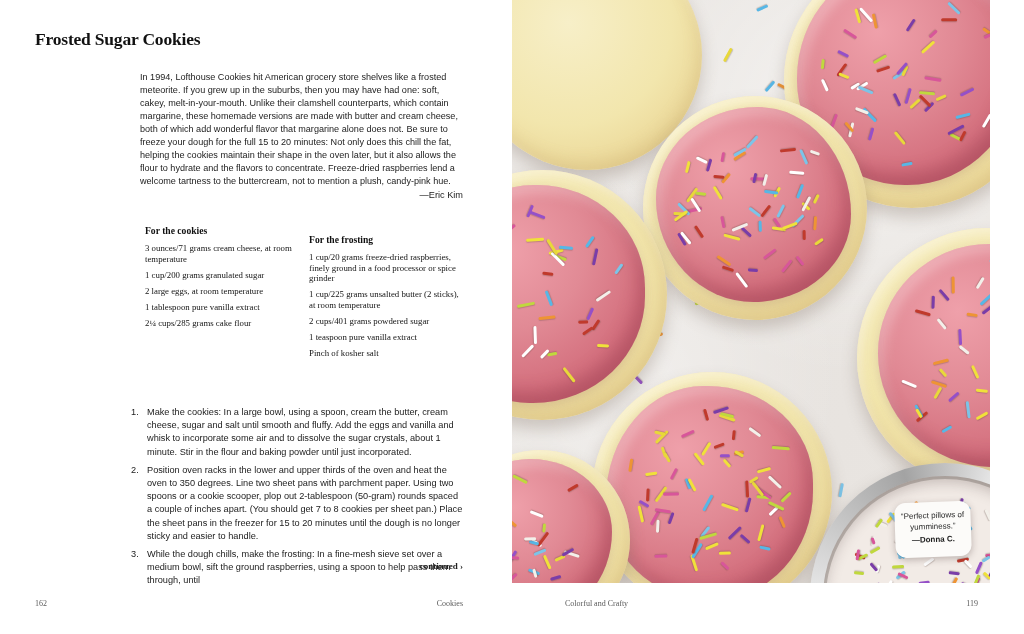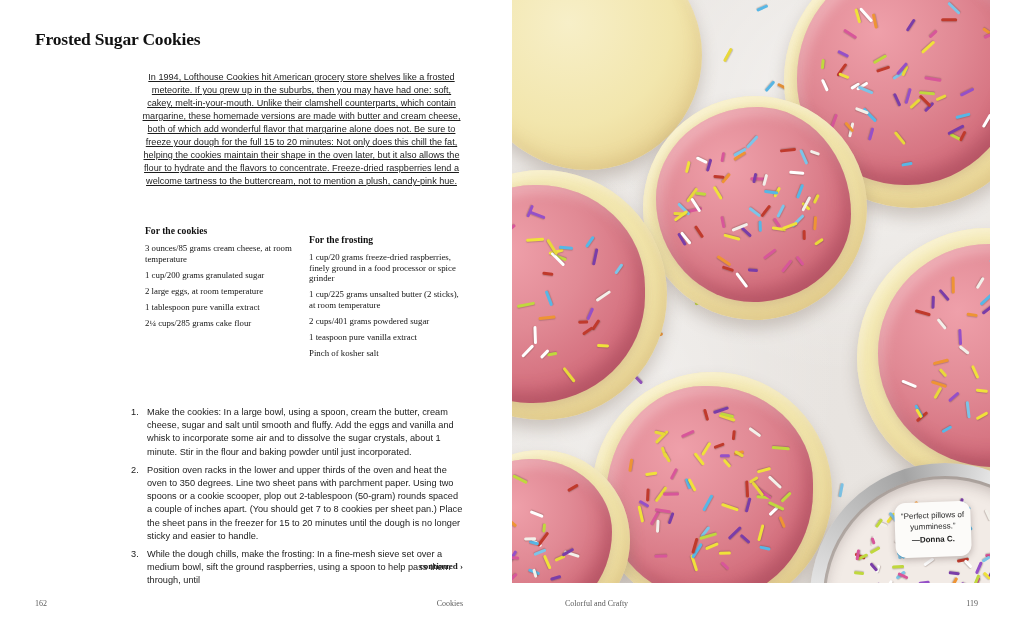--- a/index.html
+++ b/index.html
@@ -15,21 +15,21 @@
     font-family:"Liberation Serif", serif; font-size:17.5px; font-weight:600;
     letter-spacing:-0.2px; color:#111;
   }
   .meta { position:absolute; left:35px; top:72px; font-size:9.2px; }
   .meta-row { display:flex; margin-bottom:12px; }
   .meta-label { width:27px; color:#2b2b2b; }
   .meta-value { color:#1b1b1b; }
 
   .intro {
     position:absolute; left:140px; top:71px; width:323px;
-    font-size:9.1px; line-height:13px; color:#1c1c1c; text-align:center;text-decoration:underline;
+    font-size:9.1px; line-height:13px; color:#1c1c1c; text-align:left;
   }
   .byline {
     position:absolute; left:140px; top:190px; width:323px;
     font-size:9.2px; text-align:right; color:#1c1c1c;
   }
 
   .ingredients { position:absolute; left:145px; top:225px; width:320px; display:flex; gap:14px;
     font-family:"Liberation Serif", serif; }
   .ing-col { width:152px; }
   .ing-col.col2 { width:158px; }
@@ -93,26 +93,27 @@
 </head>
 <body>
 
 <div class="spread">
 
   <section class="page page-left">
     <h1 class="recipe-title">Frosted Sugar Cookies</h1>
 
 
     <p class="intro">In 1994, Lofthouse Cookies hit American grocery store shelves like a frosted meteorite. If you grew up in the suburbs, then you may have had one: soft, cakey, melt-in-your-mouth. Unlike their clamshell counterparts, which contain margarine, these homemade versions are made with butter and cream cheese, both of which add wonderful flavor that margarine alone does not. Be sure to freeze your dough for the full 15 to 20 minutes: Not only does this chill the fat, helping the cookies maintain their shape in the oven later, but it also allows the flour to hydrate and the flavors to concentrate. Freeze-dried raspberries lend a welcome tartness to the buttercream, not to mention a plush, candy-pink hue.</p>
+    <p class="byline">—Eric Kim</p>
 
     <div class="ingredients">
       <div class="ing-col">
         <h3 class="ing-header">For the cookies</h3>
         <ul class="ing-list">
-            <li>3 ounces/85 grams cream cheese, at room temperature</li>
+            <li>3 ounces/71 grams cream cheese, at room temperature</li>
             <li>1 cup/200 grams granulated sugar</li>
             <li>2 large eggs, at room temperature</li>
             <li>1 tablespoon pure vanilla extract</li>
             <li>2¼ cups/285 grams cake flour</li>
           </ul>
       </div>
       <div class="ing-col col2">
         <div class="ing-gap"></div>
         <h3 class="ing-header">For the frosting</h3>
         <ul class="ing-list">

